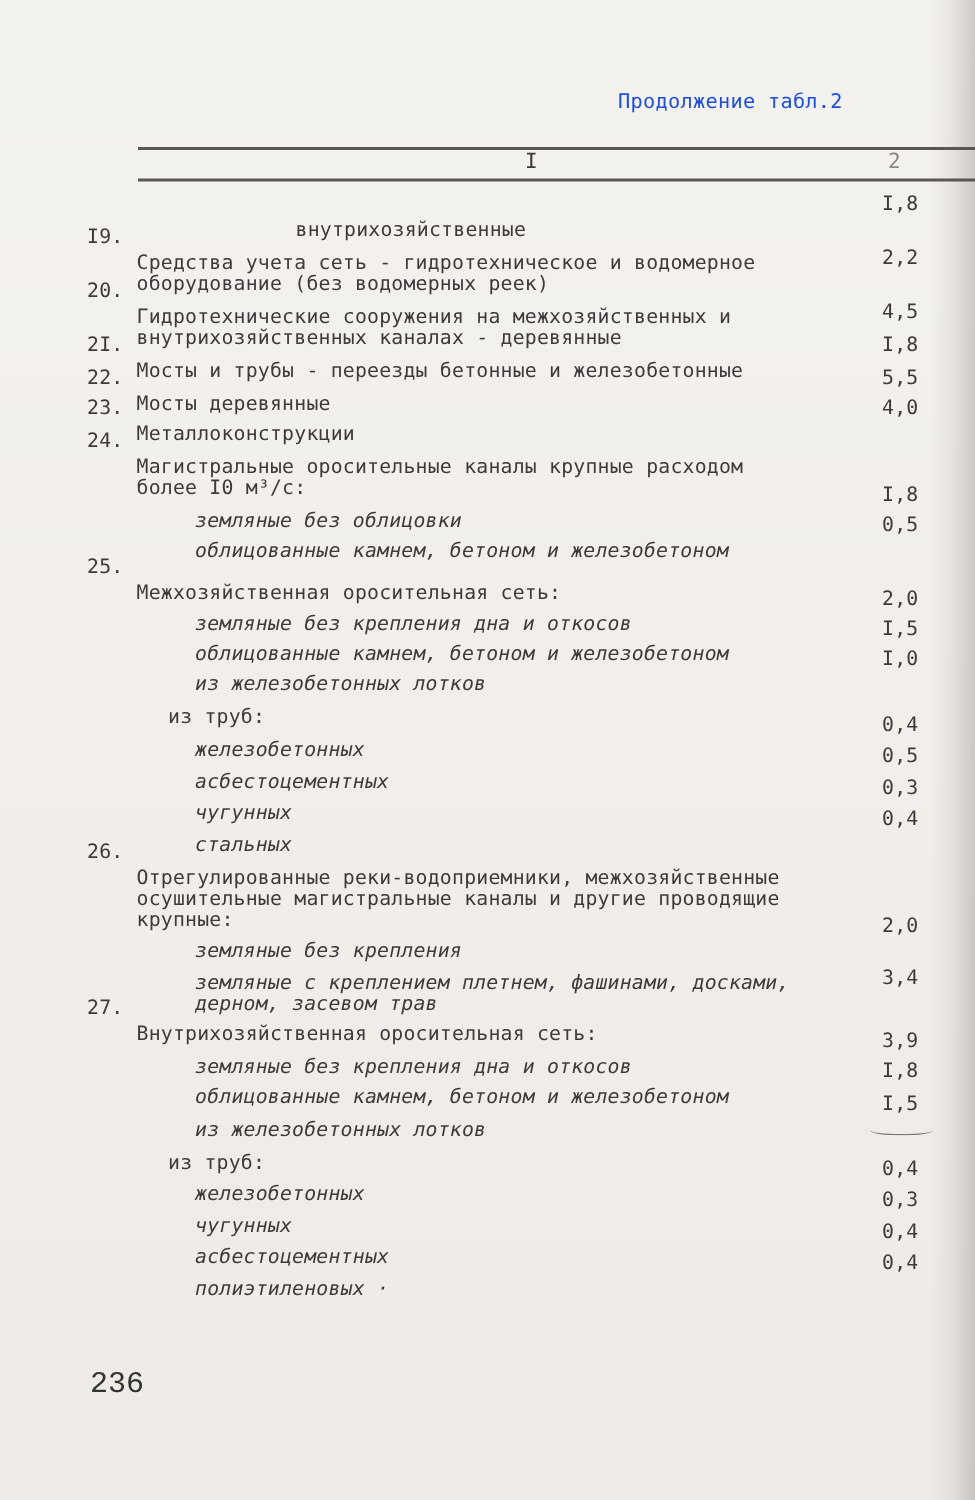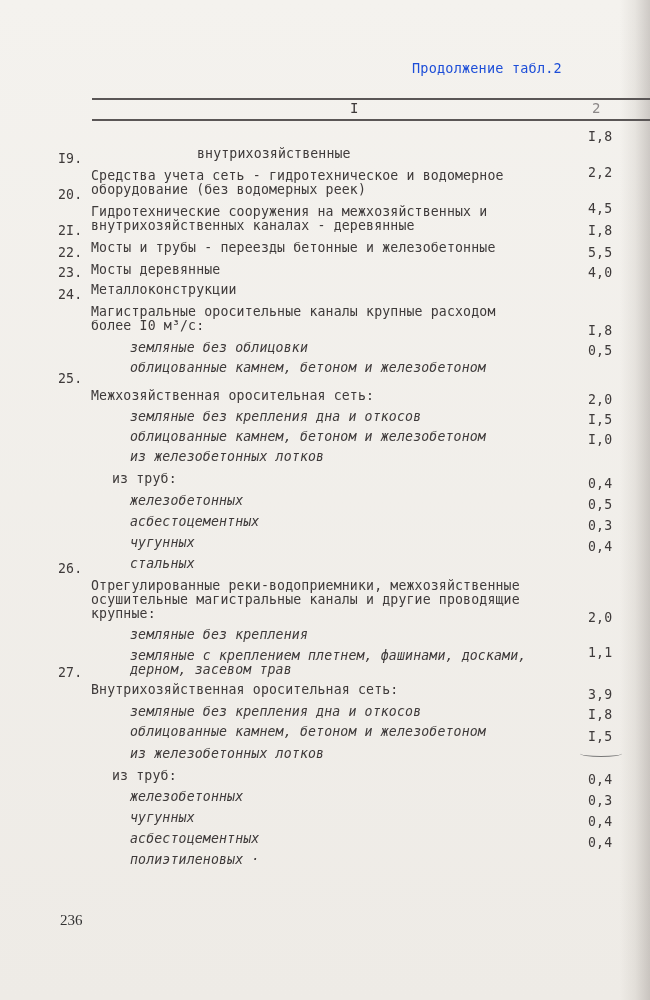--- a/index.html
+++ b/index.html
@@ -43,22 +43,22 @@
     .row .text.center { left: 197px; }
     .row .val {
       position: absolute; left: 588px; width: 36px; text-align: left;
     }
     .mark {
       position: absolute; left: 580px; top: 750px; width: 42px; height: 6px;
       border-bottom: 1.5px solid #777; border-radius: 0 0 50% 50%;
     }
     .page-num {
       position: absolute; left: 60px; top: 912px;
-      font-family: Liberation Serif, serif;
-      font-size: 15px; color: #333;
+      font-family: Liberation Mono, monospace;
+      font-size: 20px; color: #333;
     }
   </style>
 </head>
 <body>
 
 <div class="page-bg"></div>
 
 <div class="continuation">Продолжение табл.2</div>
 <div class="rule top"></div>
 <div class="hdr-col1">I</div>
@@ -192,21 +192,21 @@
       <span class="val">2,0</span>
     </div>
     <div class="row" style="top: 632px;">
       <span class="num"></span>
       <span class="text ind1">земляные с креплением плетнем, фашинами, досками,</span>
       <span class="val"></span>
     </div>
     <div class="row" style="top: 646px;">
       <span class="num"></span>
       <span class="text ind1">дерном, засевом трав</span>
-      <span class="val">1,1</span>
+      <span class="val">3,4</span>
     </div>
     <div class="row" style="top: 666px;">
       <span class="num">27.</span>
       <span class="text">Внутрихозяйственная оросительная сеть:</span>
       <span class="val"></span>
     </div>
     <div class="row" style="top: 688px;">
       <span class="num"></span>
       <span class="text ind1">земляные без крепления дна и откосов</span>
       <span class="val">3,9</span>

